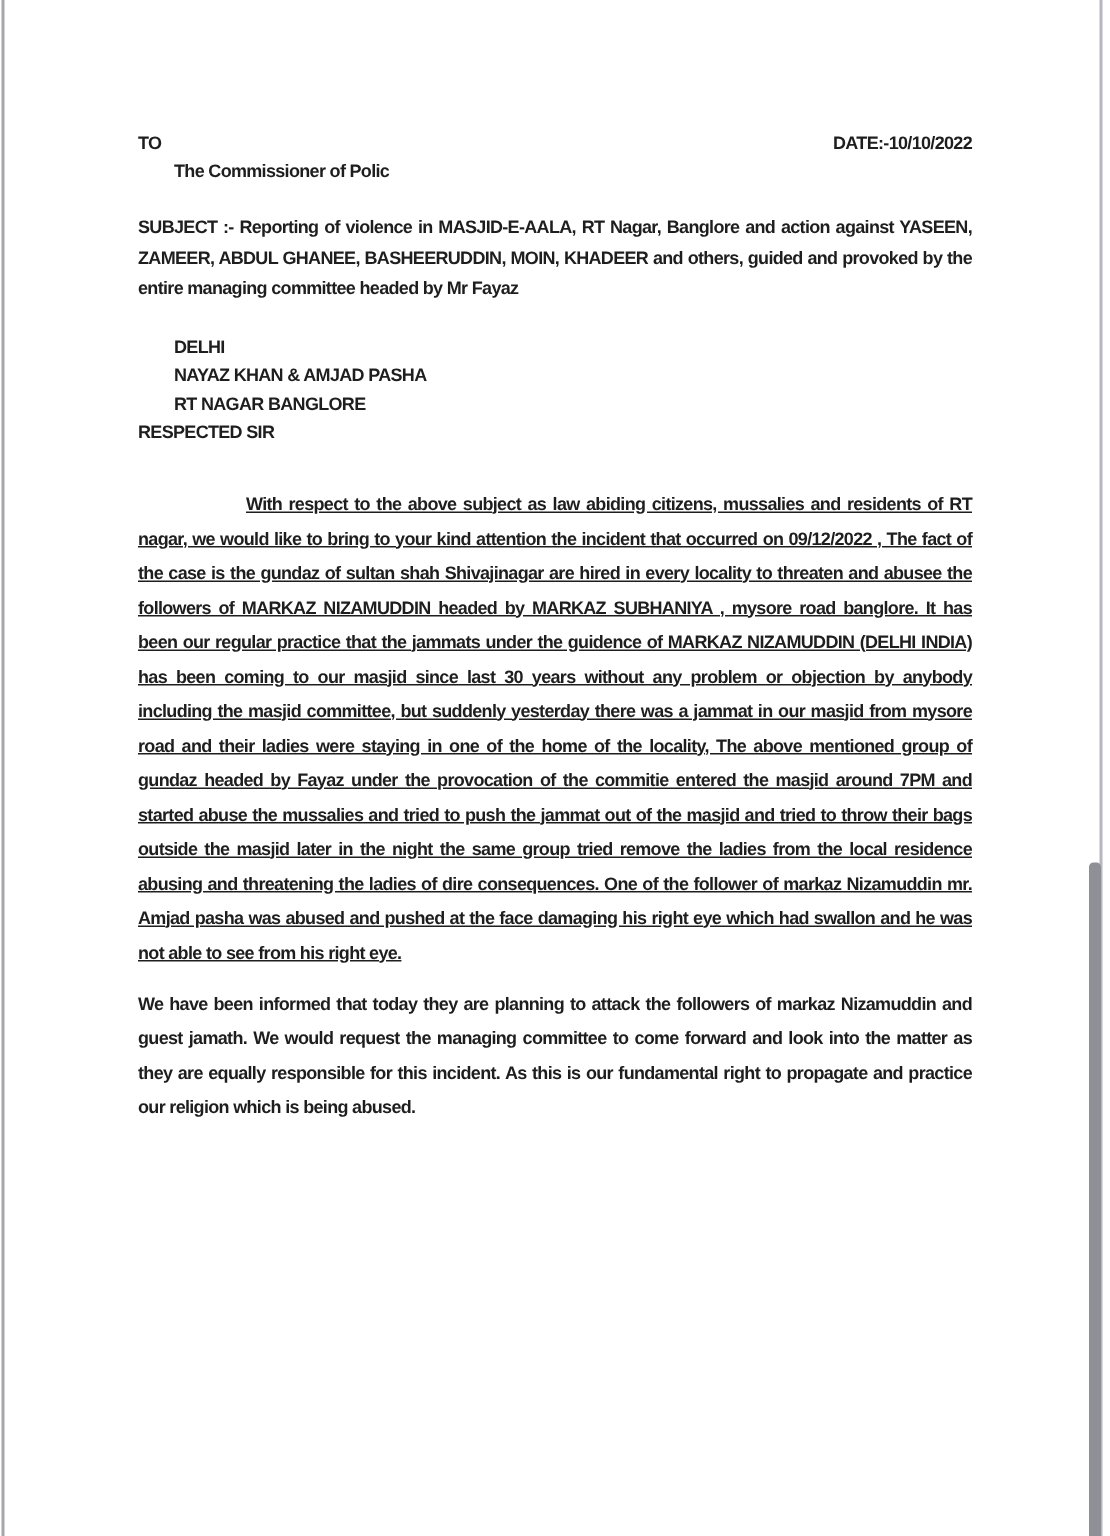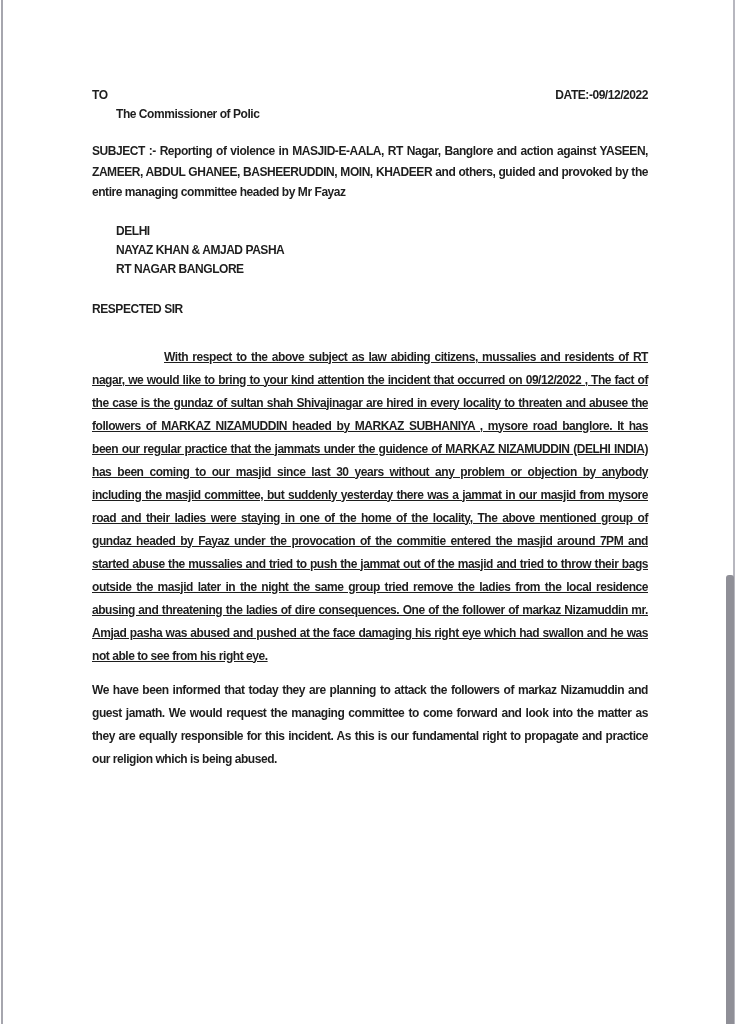--- a/index.html
+++ b/index.html
@@ -48,21 +48,21 @@
     justify-content: space-between;
     line-height: 19px;
   }
   .addr-line { line-height: 19px; margin-left: 24px; }
   .subject {
     margin: 17px 0 0 0;
     line-height: 20.5px;
     text-align: justify;
   }
   .from-block { margin-top: 19px; }
-  .salutation { margin-top: 21px; line-height: 19px; }
+  .salutation { line-height: 19px; }
   .body {
     margin: 0;
     line-height: 23px;
     text-align: justify;
   }
   .body.first {
     margin-top: 27px;
     text-indent: 72px;
     text-decoration: underline;
   }
@@ -73,21 +73,21 @@
 
 <div class="viewer">
   <div class="page-edge-left"></div>
   <div class="page-edge-right"></div>
   <div class="scroll-thumb"></div>
 
   <div class="letter">
 
     <div class="head-row">
       <span>TO</span>
-      <span>DATE:-09/12/2022</span>
+      <span>DATE:-10/10/2022</span>
     </div>
     <div class="addr-line">The Commissioner of Polic</div>
 
     <p class="subject">SUBJECT :- Reporting of violence in MASJID-E-AALA, RT Nagar, Banglore and action  against YASEEN, ZAMEER, ABDUL GHANEE, BASHEERUDDIN, MOIN, KHADEER and others, guided and provoked by the entire managing  committee headed by Mr Fayaz</p>
 
     <div class="from-block">
       <div class="addr-line">DELHI</div>
       <div class="addr-line">NAYAZ KHAN &amp; AMJAD PASHA</div>
       <div class="addr-line">RT NAGAR BANGLORE</div>
     </div>

